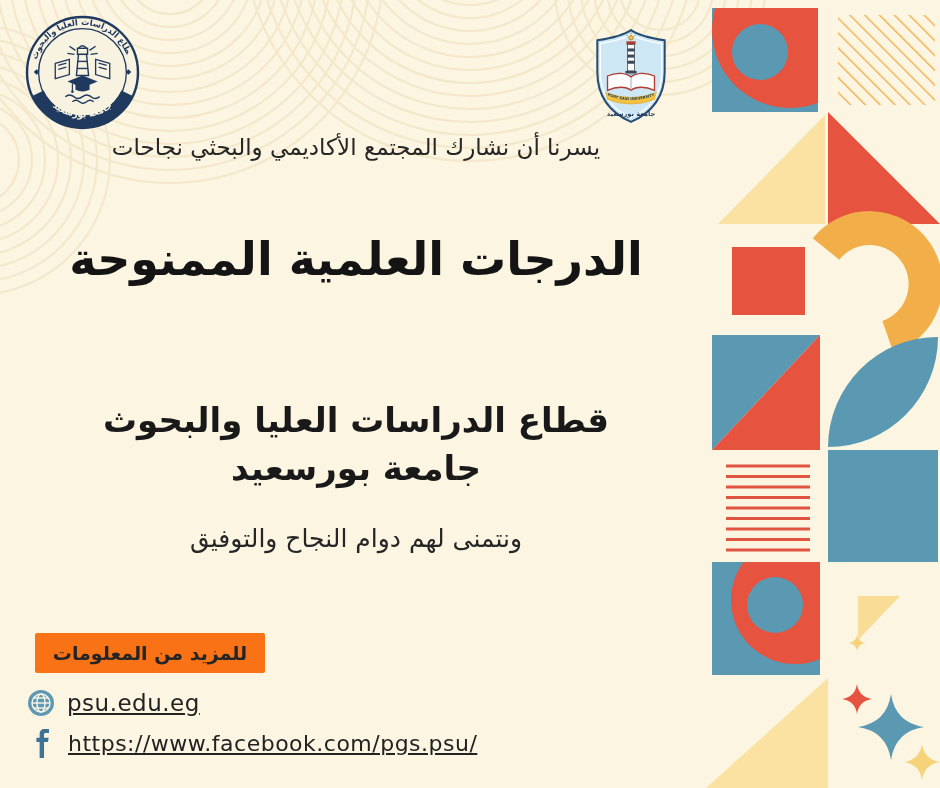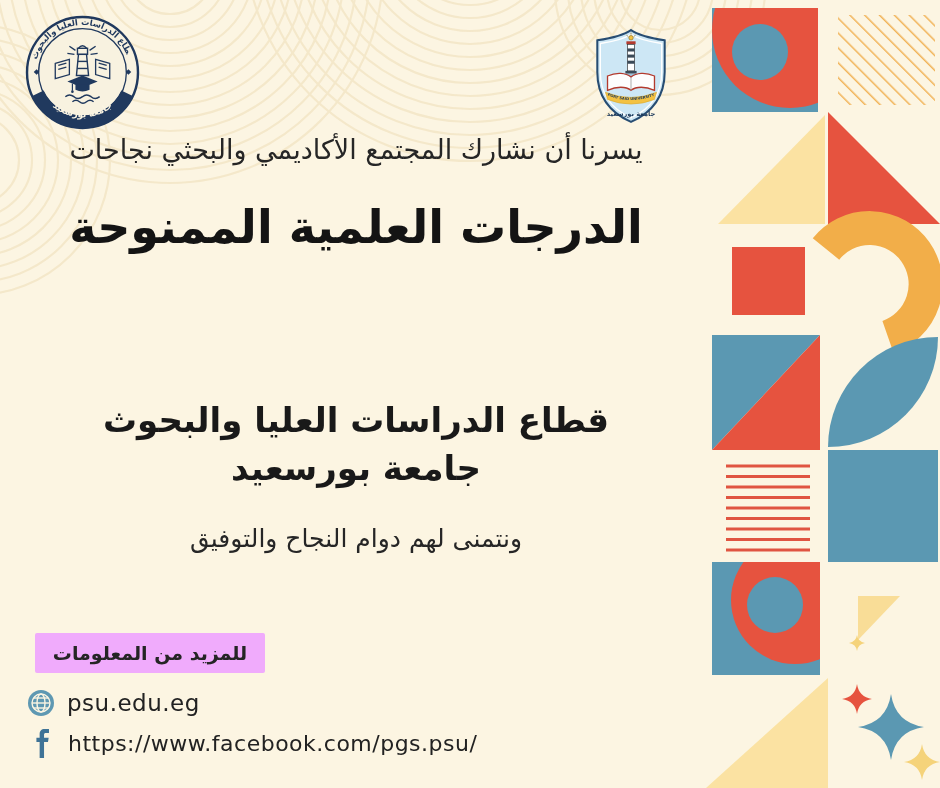--- a/index.html
+++ b/index.html
@@ -6,33 +6,33 @@
   #poster{
     position:relative;width:940px;height:788px;overflow:hidden;
     background:#fcf5e2;
     font-family:"DejaVu Sans",sans-serif;
     color:#232323;
   }
   #poster svg{display:block;}
   .abs{position:absolute;}
   .bgpattern{left:0;top:0;}
   .content{left:0;top:0;width:712px;text-align:center;direction:rtl;}
-  .intro{top:130px;font-size:27px;font-weight:500;line-height:1.48;color:#262626;}
-  .bigtitle{top:200px;font-size:46px;font-weight:800;color:#141414;}
+  .intro{top:130px;font-size:23px;font-weight:500;line-height:1.48;color:#262626;}
+  .bigtitle{top:232px;font-size:46px;font-weight:800;color:#141414;}
   .dateline{top:299px;font-size:29px;font-weight:600;color:#1d1d1d;}
   .sector{top:396px;font-size:34px;font-weight:700;line-height:1.42;color:#191919;}
   .congrats{top:520px;font-size:25px;font-weight:500;line-height:1.48;color:#262626;}
   .morebtn{
     left:35px;top:633px;width:230px;height:40px;
-    background:#f0abfc;border:none;border-radius:2px;
+    background:#f97316;border:none;border-radius:2px;
     font-family:"DejaVu Sans",sans-serif;
     font-size:19px;font-weight:700;color:#252525;direction:rtl;
     display:flex;align-items:center;justify-content:center;cursor:pointer;
   }
-  .linkrow{display:flex;align-items:center;gap:12px;direction:ltr;}
+  .linkrow{display:flex;align-items:center;gap:12px;direction:ltr;text-decoration:underline;}
   .webrow{left:27px;top:689px;}
   .fbrow{left:31px;top:729px;gap:15px;}
   .linktext{font-size:23px;color:#222;letter-spacing:.5px;}
   .fbtext{font-size:22px;}
   .logo-circle{left:25px;top:15px;}
   .logo-shield{left:592px;top:27px;}
   .decor{left:700px;top:0;}
 </style>
 </head>
 <body>

